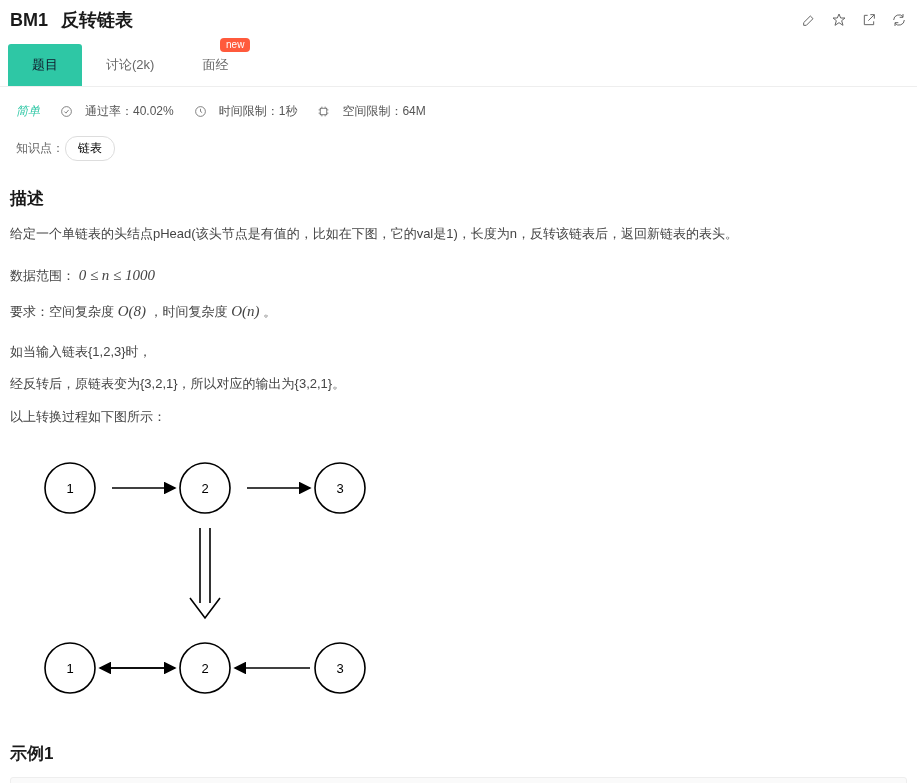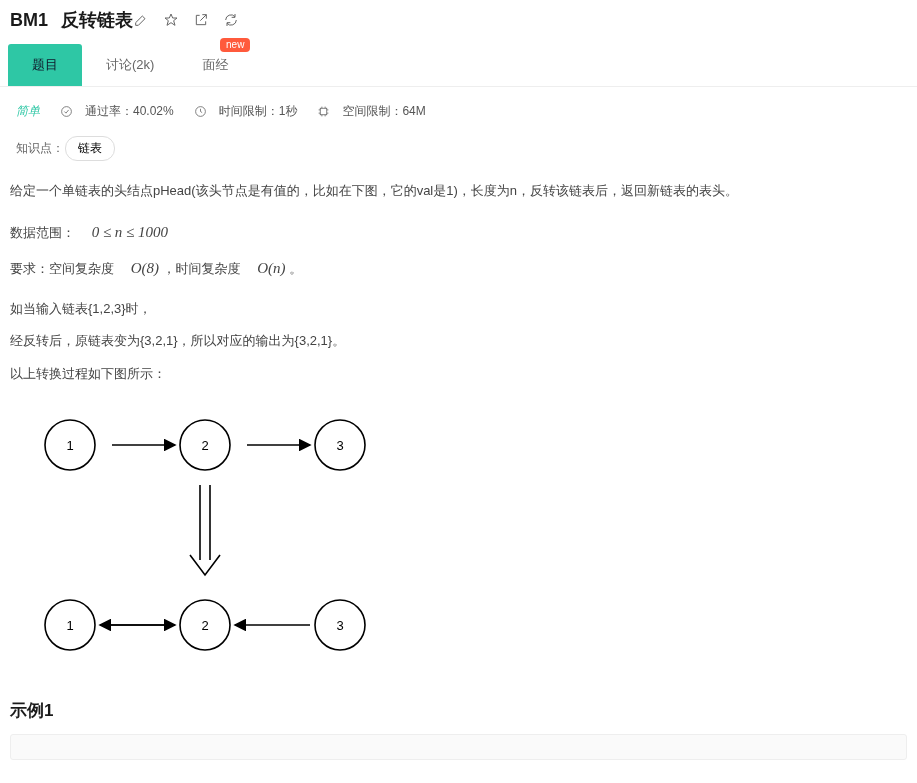--- a/index.html
+++ b/index.html
@@ -6,20 +6,21 @@
     body {
       font-family: -apple-system, BlinkMacSystemFont, "Segoe UI", "PingFang SC", "Microsoft YaHei", sans-serif;
       background: #fff;
       color: #333;
       width: 917px;
       position: relative;
     }
     .header {
       display: flex;
       align-items: center;
+      justify-content: space-between;
       padding: 8px 10px 12px 10px;
     }
     .title {
       font-size: 18px;
       font-weight: 700;
       color: #1a1a1a;
     }
     .title-id { margin-right: 8px; }
     .header-icons {
       display: flex;
@@ -132,21 +133,20 @@
       padding: 12px 16px;
       font-size: 13px;
       color: #555;
       line-height: 2;
       position: relative;
     }
     .math {
       font-family: "Times New Roman", serif;
       font-style: italic;
       font-size: 15px;
-      margin-left: 13px;
     }
   </style>
 </head>
 <body>
 
 <div class="header">
   <div class="title">
     <span class="title-id">BM1</span>
     <span>反转链表</span>
   </div>
@@ -199,20 +199,21 @@
     <span>空间限制：64M</span>
   </span>
 </div>
 
 <div class="tags-row">
   <span>知识点：</span>
   <span class="tag">链表</span>
 </div>
 
 <div class="content">
+  <div class="section-heading">描述</div>
   <div class="para">给定一个单链表的头结点pHead(该头节点是有值的，比如在下图，它的val是1)，长度为n，反转该链表后，返回新链表的表头。</div>
 
   <div class="para para-block">
     <span>数据范围：</span>
     <span class="math">0 ≤ n ≤ 1000</span>
   </div>
   <div class="para">
     <span>要求：空间复杂度 </span><span class="math">O(8)</span><span> ，时间复杂度 </span><span class="math">O(n)</span><span> 。</span>
   </div>
 

